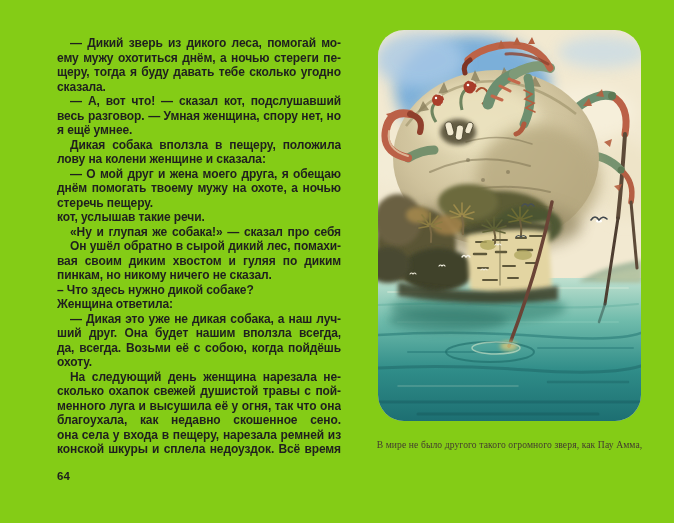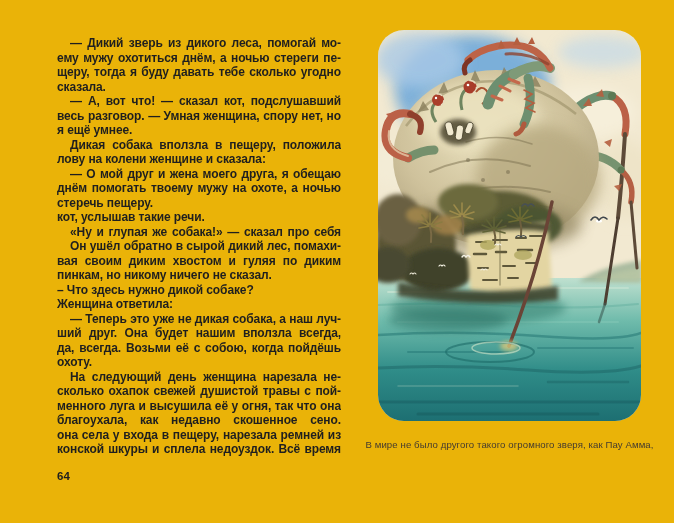--- a/index.html
+++ b/index.html
@@ -1,30 +1,30 @@
 <!DOCTYPE html>
 <html><head>
 <meta charset="utf-8">
 <style>
   html,body{margin:0;padding:0;background:#ffffff;}
-  .screen{position:relative;width:674px;height:523px;background:#eab308;overflow:hidden;
+  .screen{position:relative;width:674px;height:523px;background:#84cc16;overflow:hidden;
           font-family:"Liberation Sans", sans-serif;}
   
   .text-col{position:absolute;left:57px;top:36px;width:284px;color:#1f1f1f;
             font-size:12px;font-weight:600;letter-spacing:-0.1px;}
   .tline{line-height:14.5px;height:14.5px;overflow:hidden;}
   .tline.just{text-align:justify;text-align-last:justify;}
   .tline.ind{text-indent:13px;}
   .page-num{position:absolute;left:57px;top:470px;width:284px;text-align:left;
             font-size:11.5px;font-weight:600;color:#1f1f1f;}
   
   .illus{position:absolute;left:378px;top:30px;width:263px;height:391px;}
   .illus svg{display:block;}
   .caption{position:absolute;left:352px;top:438px;width:315px;text-align:center;
-           font-family:Liberation Sans, sans-serif;font-size:9.6px;line-height:14.5px;
+           font-family:Liberation Serif, serif;font-size:9.6px;line-height:14.5px;
            color:#443b2f;letter-spacing:0.1px;}
 </style>
 </head>
 <body>
 
 <div class="screen">
 
   <div>
     <div class="text-col">
         <div class="tline ind just">— Дикий зверь из дикого леса, помогай мо-</div>
@@ -39,21 +39,21 @@
         <div class="tline ind just">— О мой друг и жена моего друга, я обещаю</div>
         <div class="tline just">днём помогать твоему мужу на охоте, а ночью</div>
         <div class="tline">стеречь пещеру.</div>
         <div class="tline">кот, услышав такие речи.</div>
         <div class="tline ind just">«Ну и глупая же собака!» — сказал про себя</div>
         <div class="tline ind just">Он ушёл обратно в сырой дикий лес, помахи-</div>
         <div class="tline just">вая своим диким хвостом и гуляя по диким тро-</div>
         <div class="tline">пинкам, но никому ничего не сказал.</div>
         <div class="tline">– Что здесь нужно дикой собаке?</div>
         <div class="tline">Женщина ответила:</div>
-        <div class="tline ind just">— Теперь это уже не дикая собака, а наш луч-</div>
+        <div class="tline ind just">— Дикая это уже не дикая собака, а наш луч-</div>
         <div class="tline just">ший друг. Она будет нашим вползла всегда, всег-</div>
         <div class="tline just">да, всегда. Возьми её с собою, когда пойдёшь на</div>
         <div class="tline">охоту.</div>
         <div class="tline ind just">На следующий день женщина нарезала не-</div>
         <div class="tline just">сколько охапок свежей душистой травы с пой-</div>
         <div class="tline just">менного луга и высушила её у огня, так что она</div>
         <div class="tline just">благоухала, как недавно скошенное сено. Потом</div>
         <div class="tline just">она села у входа в пещеру, нарезала ремней из</div>
         <div class="tline just">конской шкуры и сплела недоуздок. Всё время</div>
       </div>

